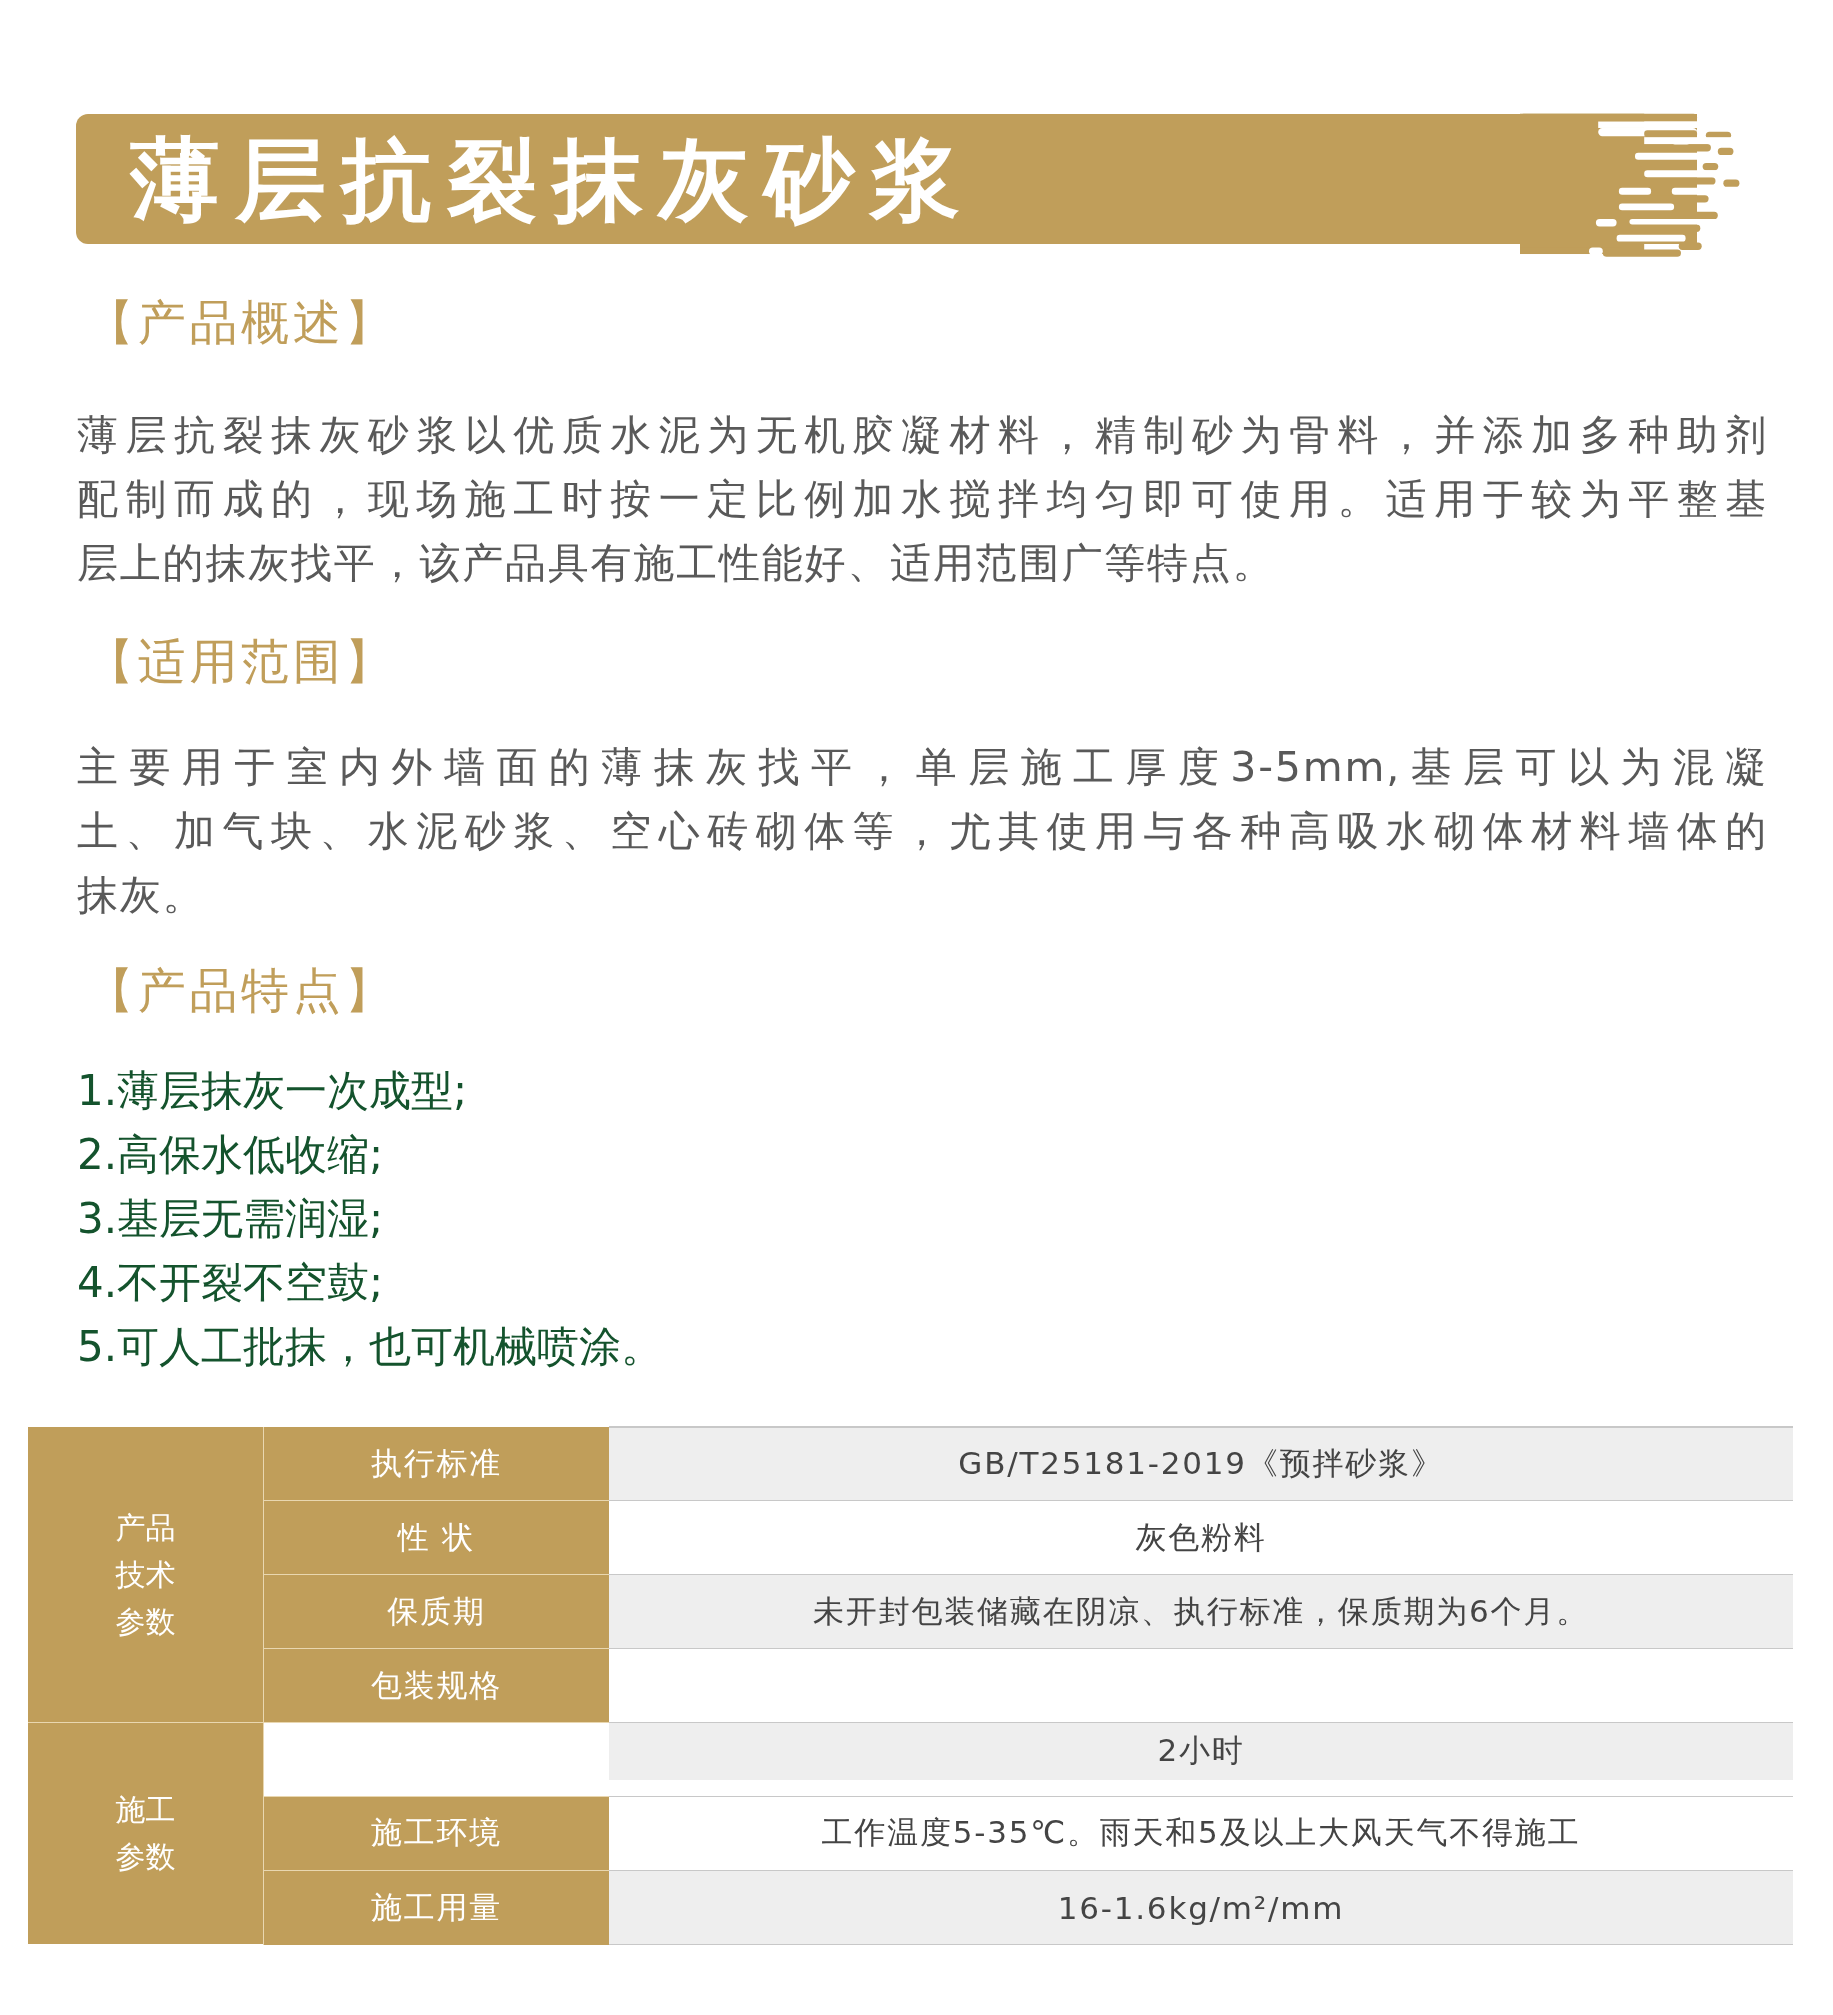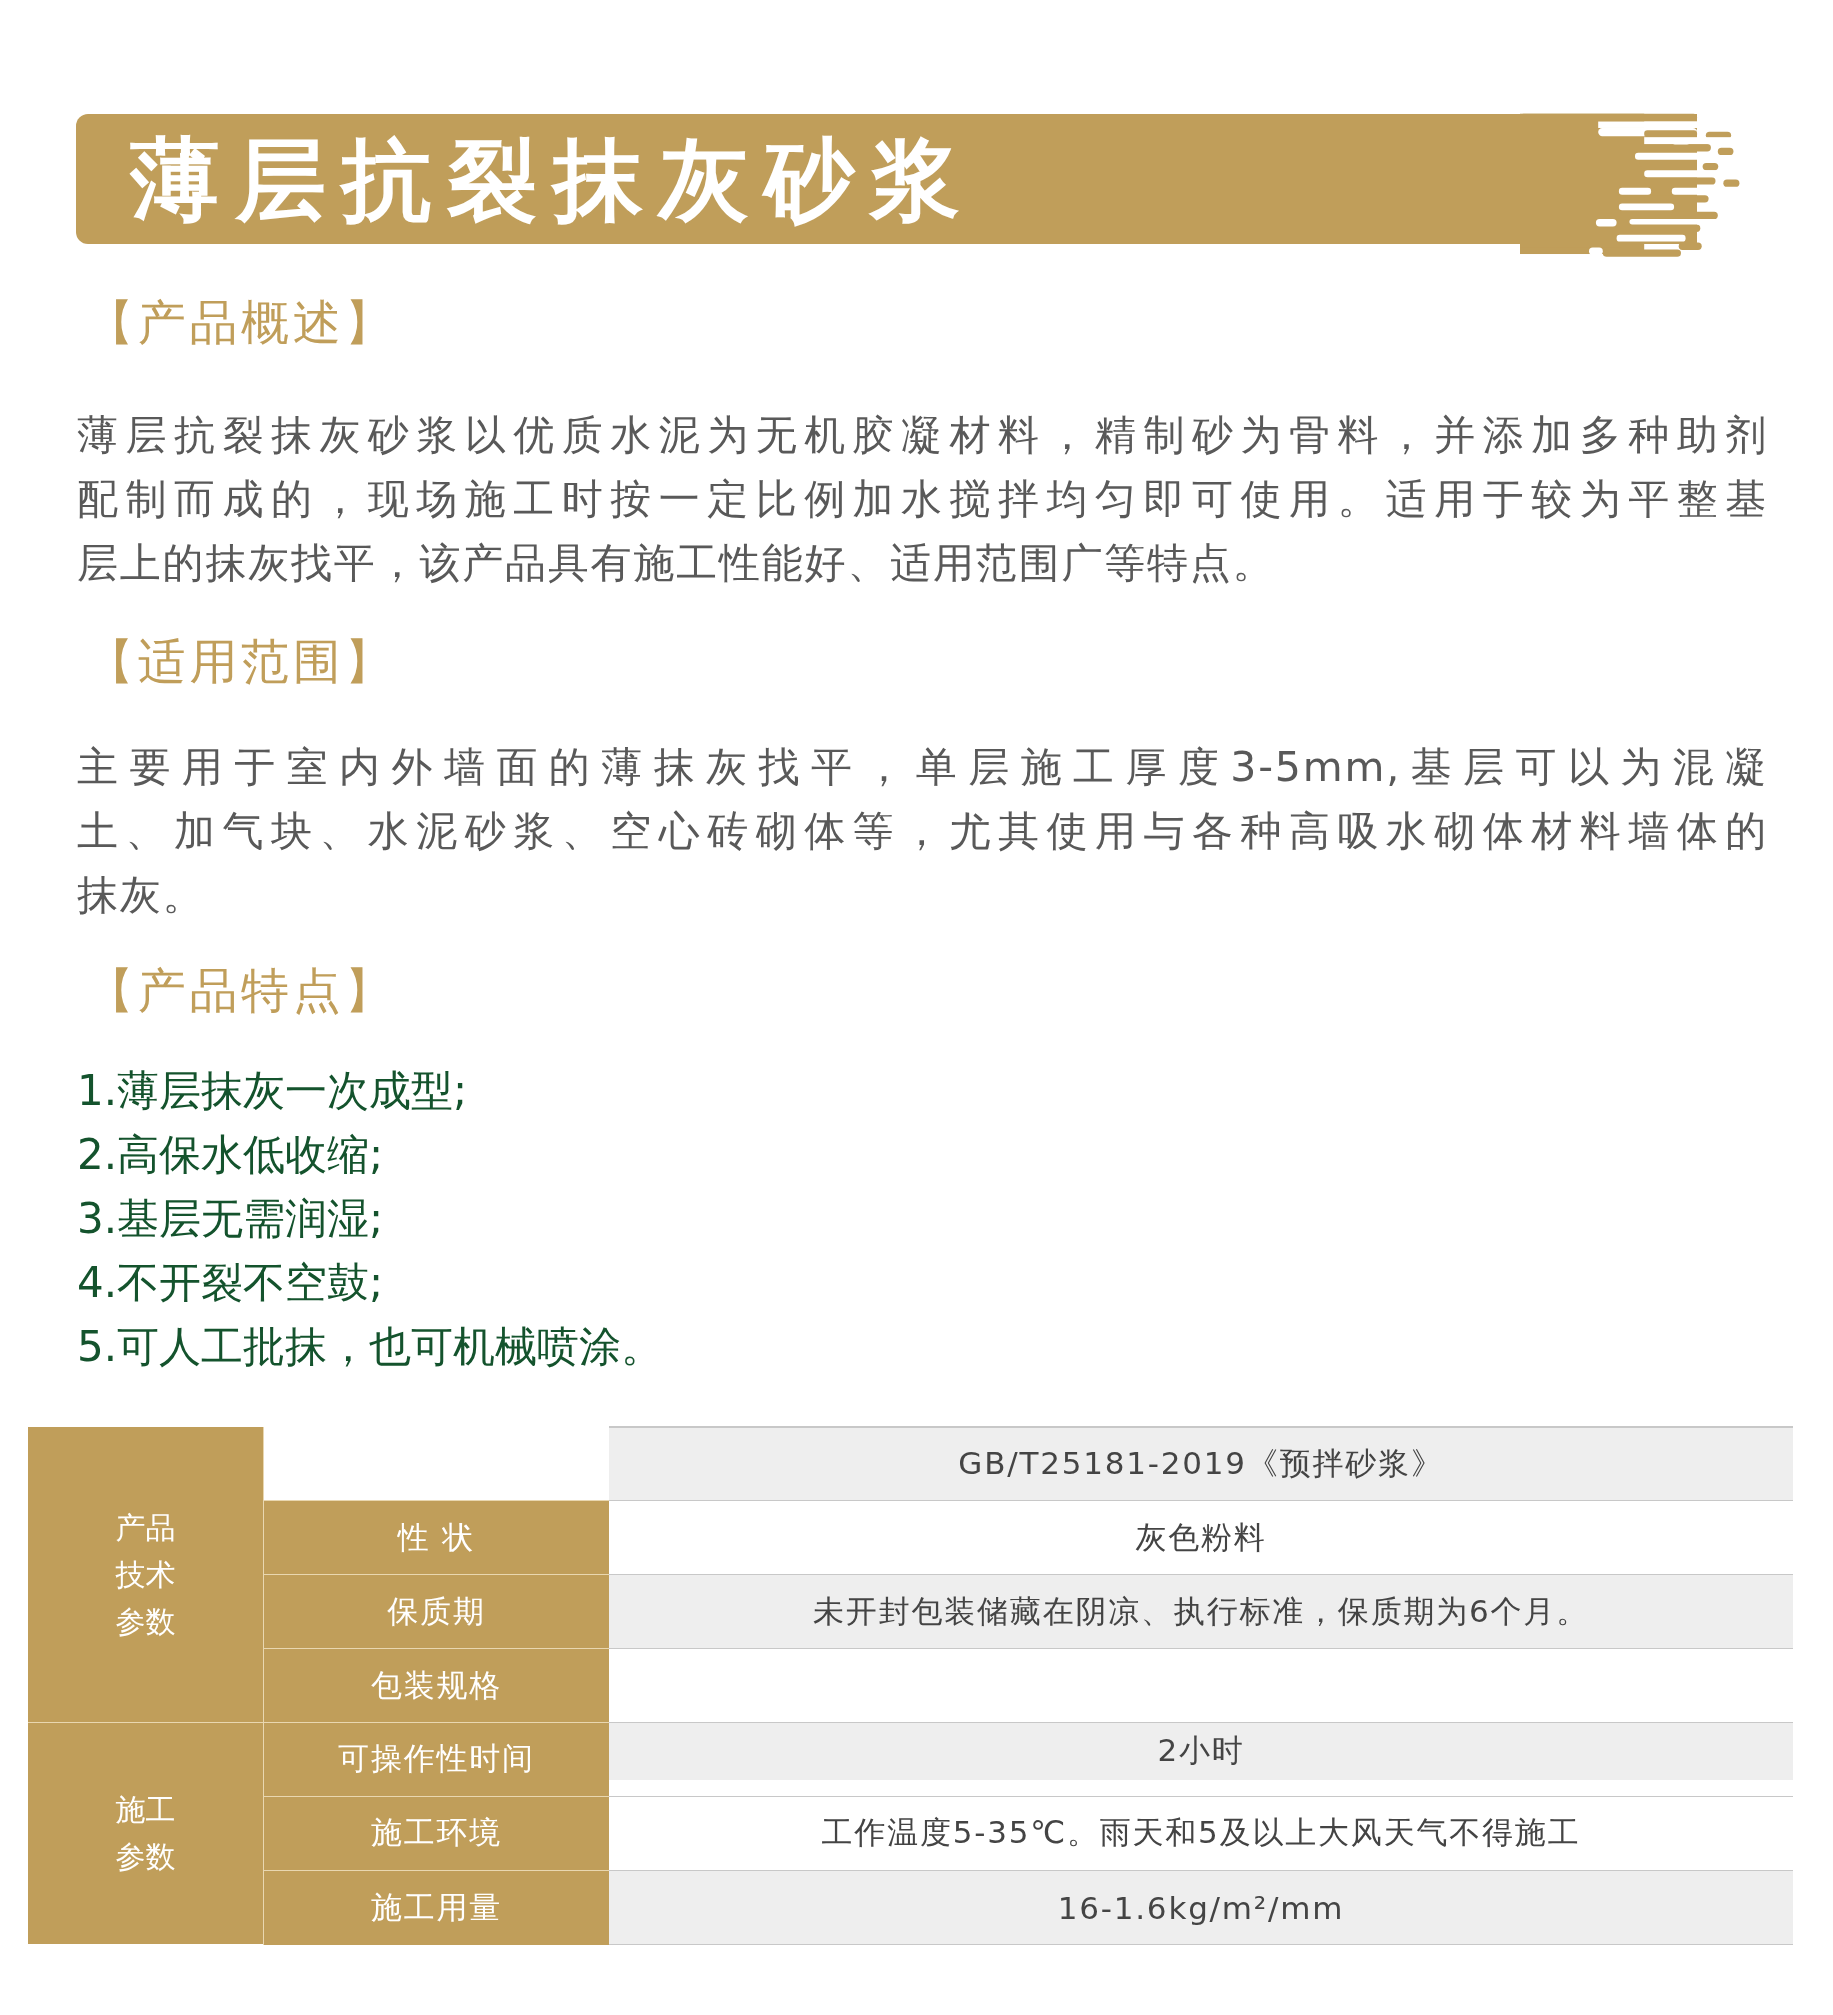--- a/index.html
+++ b/index.html
@@ -121,31 +121,31 @@
     </div>
   </div>
 
   <div class="group-cell" style="top: 295px; height: 222px;">
     <div>
       <span class="gl">施工</span>
       <span class="gl">参数</span>
     </div>
   </div>
 
+  <div class="label-cell" style="top: 0; height: 74px;">执行标准</div>
   <div class="value-cell alt" style="top: 0; height: 74px;">GB/T25181-2019《预拌砂浆》</div>
 
   <div class="label-cell" style="top: 74px; height: 74px;">性 状</div>
   <div class="value-cell plain" style="top: 74px; height: 74px;">灰色粉料</div>
 
   <div class="label-cell" style="top: 148px; height: 74px;">保质期</div>
   <div class="value-cell alt" style="top: 148px; height: 74px;">未开封包装储藏在阴凉、执行标准，保质期为6个月。</div>
 
   <div class="label-cell" style="top: 222px; height: 74px;">包装规格</div>
 
-  <div class="label-cell" style="top: 295px; height: 74px;">可操作性时间</div>
   <div class="value-cell alt" style="top: 295px; height: 58px;">2小时</div>
 
   <div class="label-cell" style="top: 369px; height: 74px;">施工环境</div>
   <div class="value-cell plain" style="top: 369px; height: 74px;">工作温度5-35℃。雨天和5及以上大风天气不得施工</div>
 
   <div class="label-cell" style="top: 444px; height: 74px;">施工用量</div>
   <div class="value-cell alt" style="top: 444px; height: 74px;">16-1.6kg/m²/mm</div>
 
   <div class="vline" style="top: 0; height: 518px;"></div>
   <div class="group-divider" style="top: 295px;"></div>

